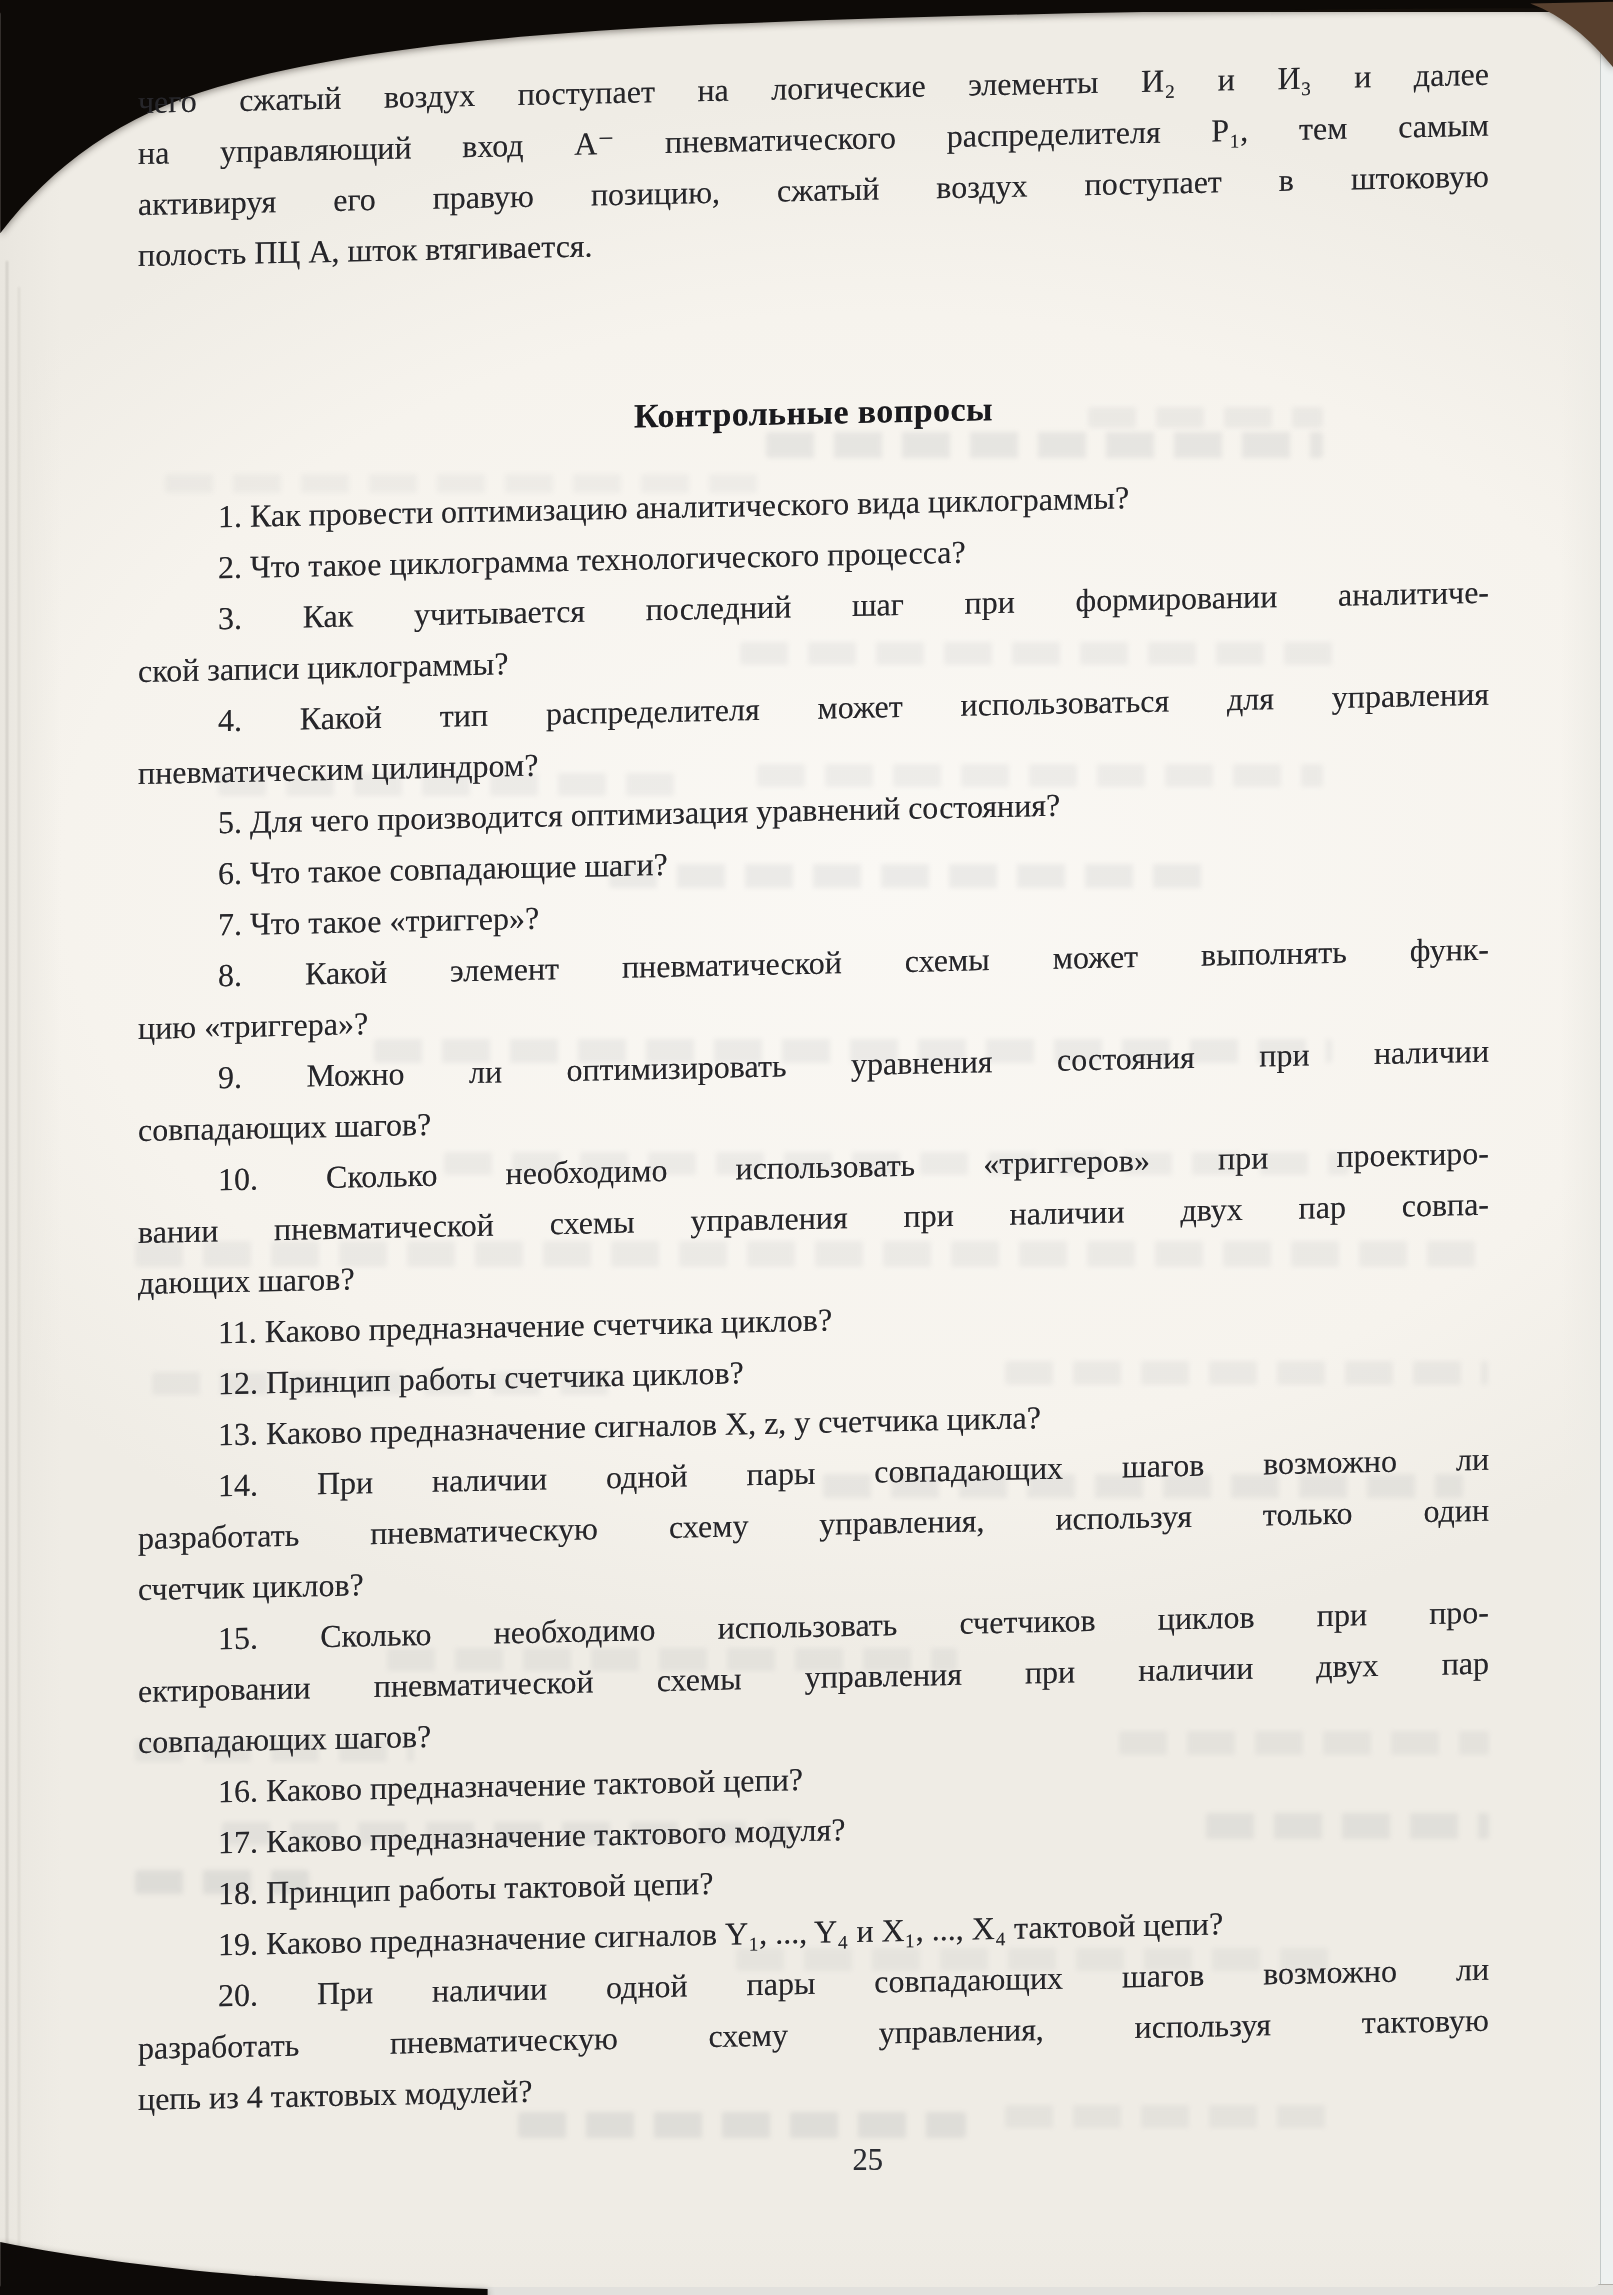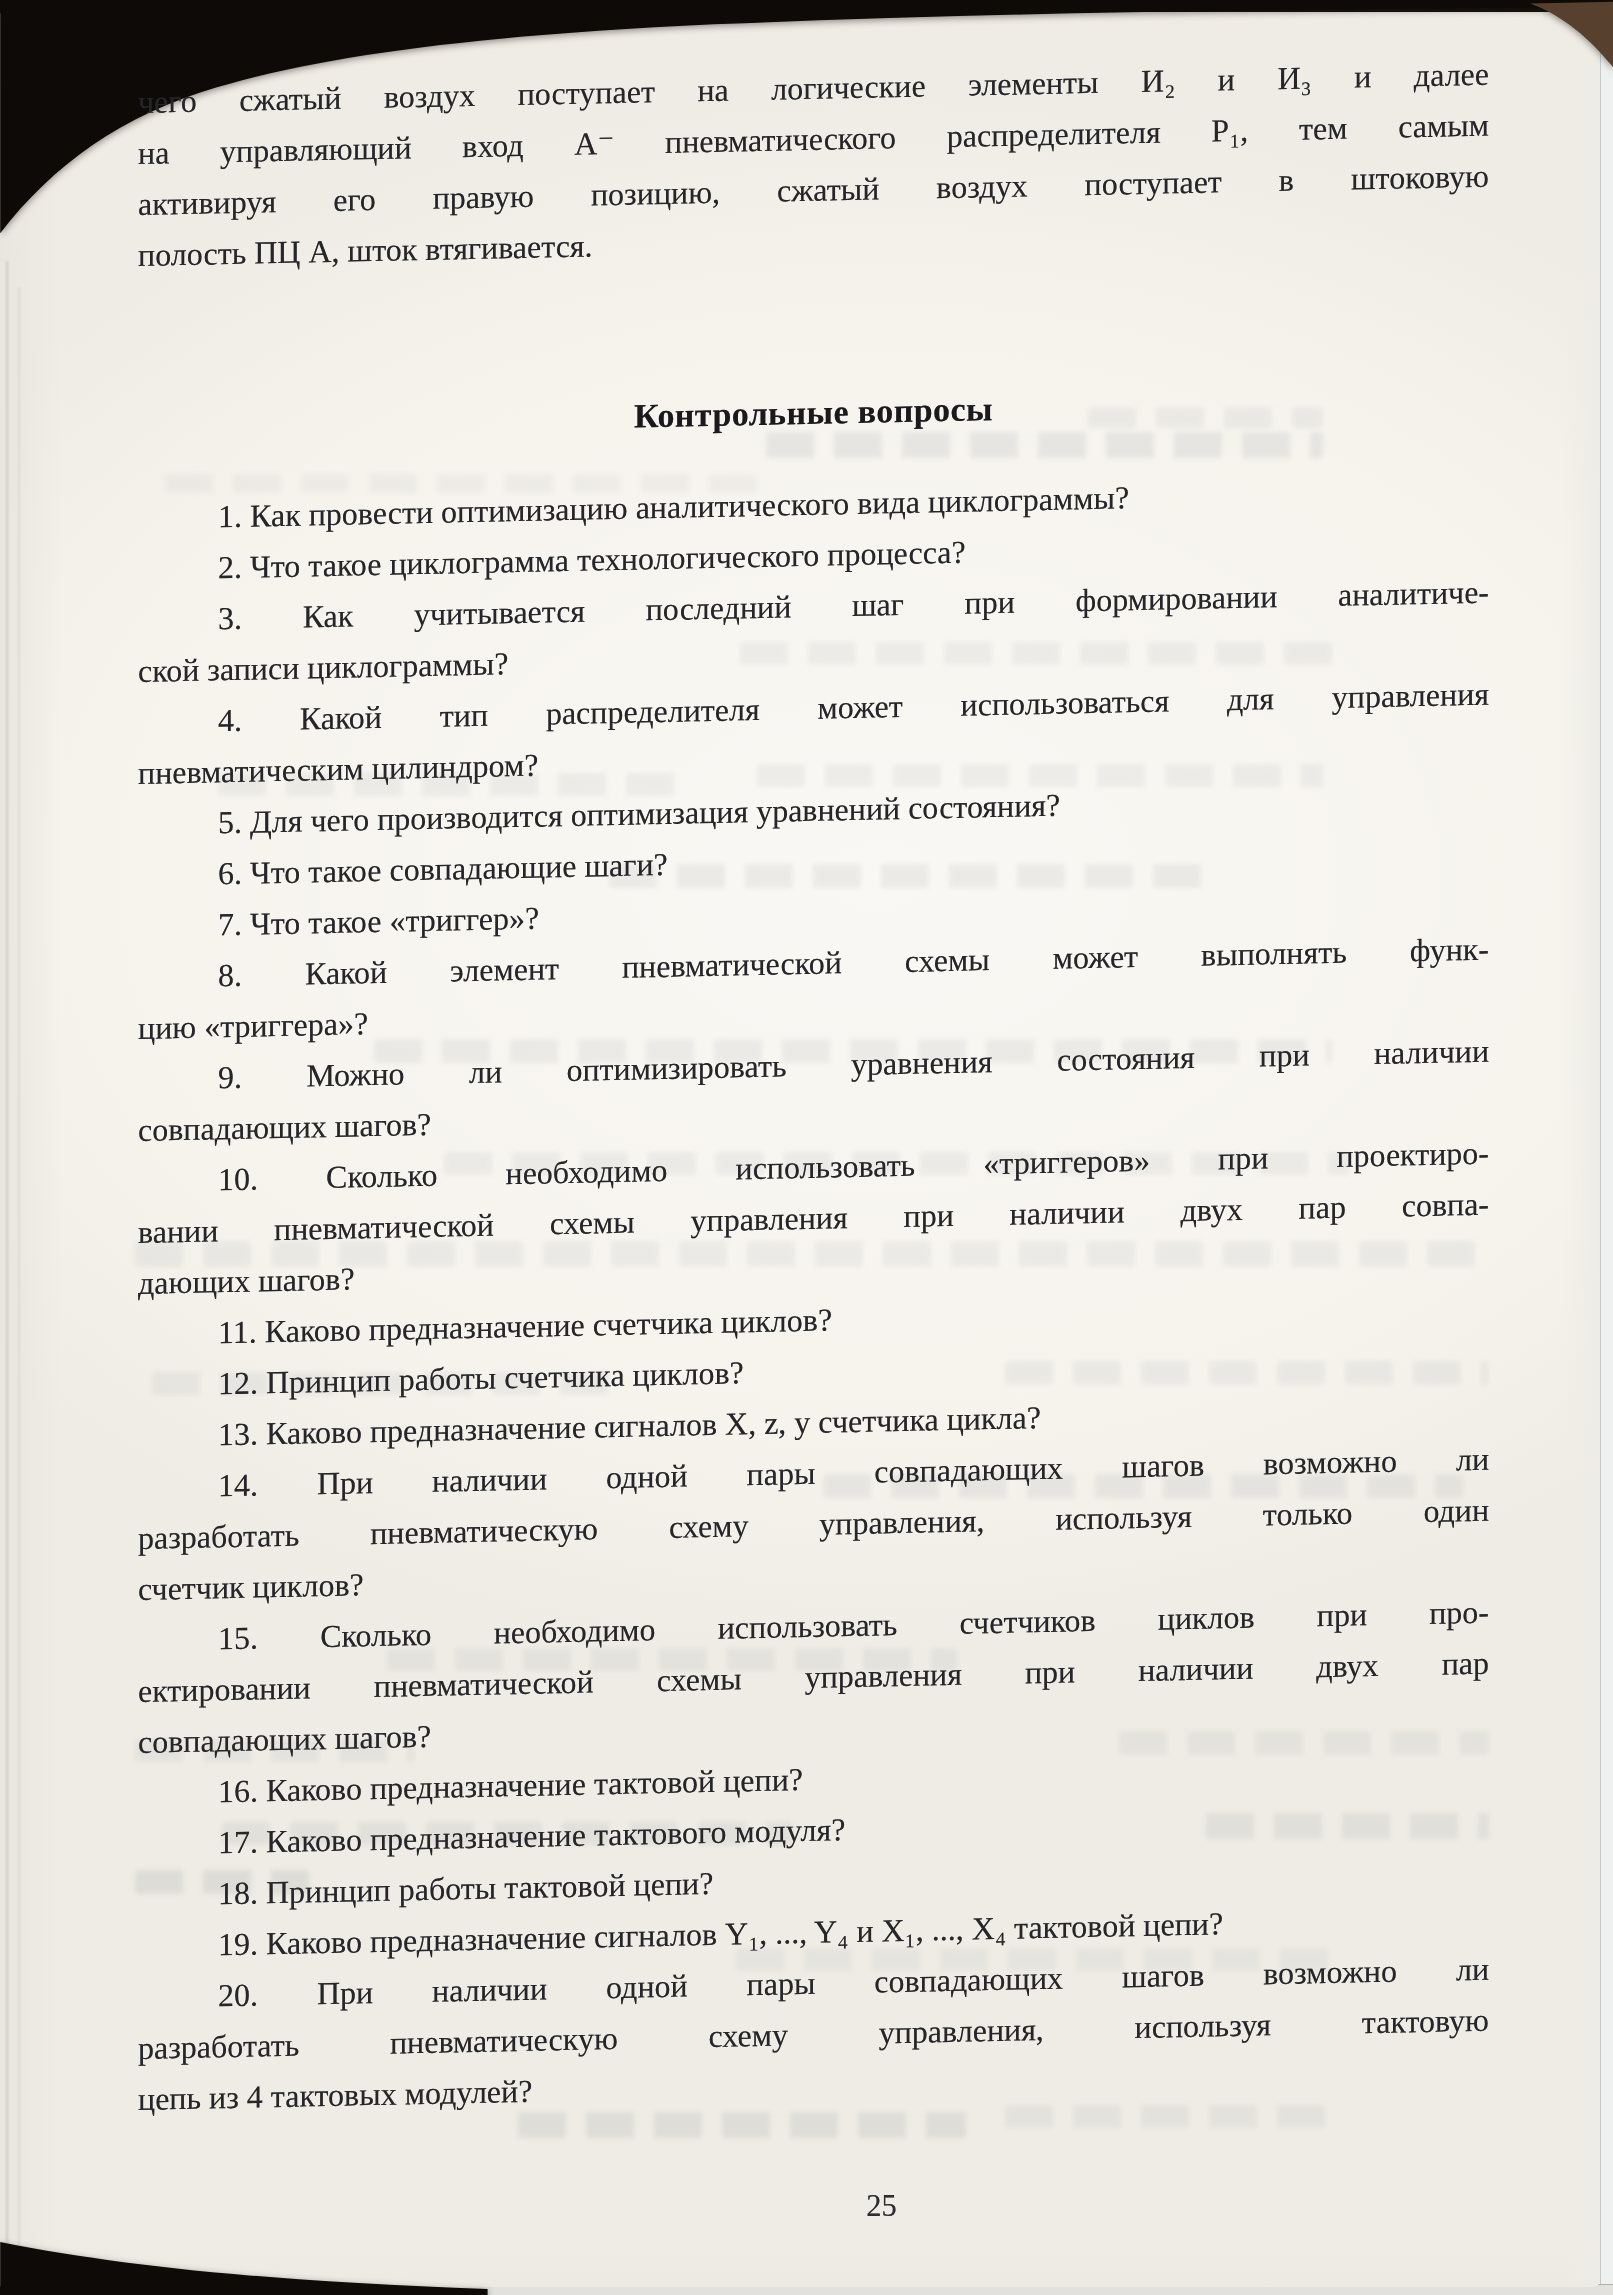--- a/index.html
+++ b/index.html
@@ -58,24 +58,23 @@
   .j{text-align:justify;text-align-last:justify;}
   .ind{padding-left:80px;}
   .intro{margin-bottom:0;}
   .heading{
     margin-top:120px;height:51px;line-height:51px;
     text-align:center;font-weight:bold;font-size:34px;color:#1a1a1e;
     letter-spacing:0.4px;
   }
   .questions{margin-top:41px;}
   .page-num{
-    position:absolute;left:838px;top:2143px;width:87px;z-index:4;
-    text-align:center;font-size:30.5px;color:#2b2d33;
+    position:absolute;left:796px;top:2143px;width:87px;z-index:4;
+    text-align:right;font-size:30.5px;color:#2b2d33;
     text-shadow:0 0 0.5px rgba(35,35,40,.5);
-    margin-top:46px;
   }
 </style>
 </head>
 <body>
 
 <div class="scene">
 
   <div class="edge-pages"></div>
   <div class="bottom-edge"></div>
 

